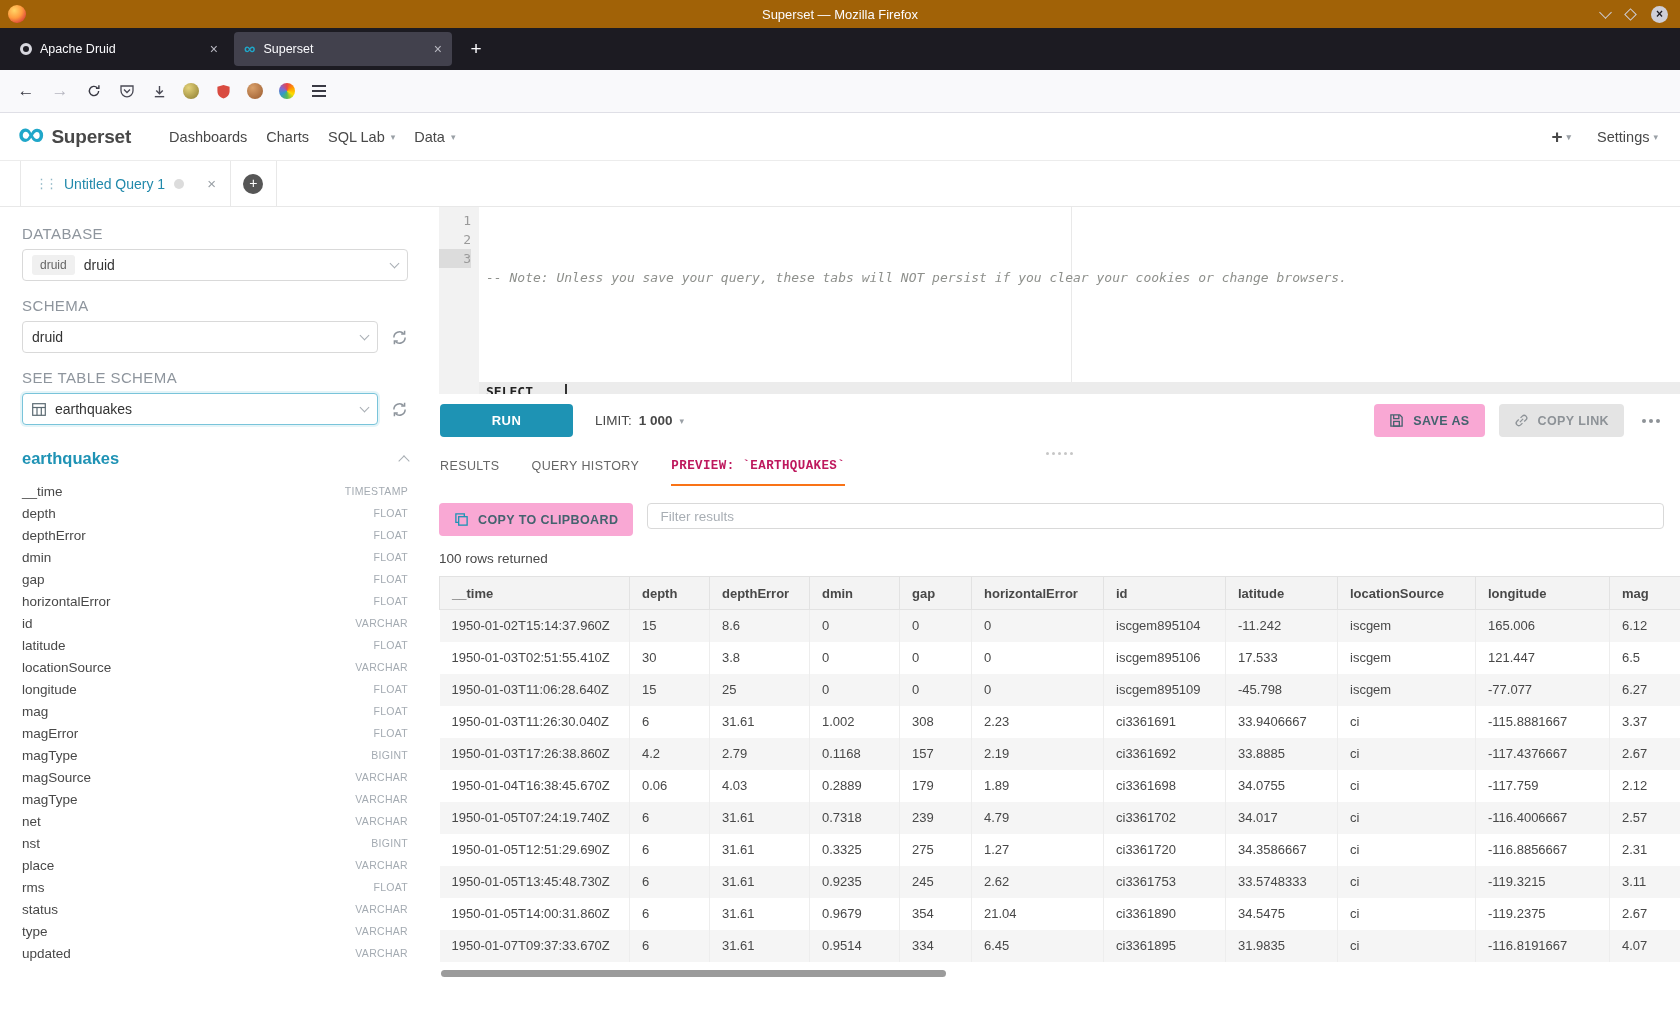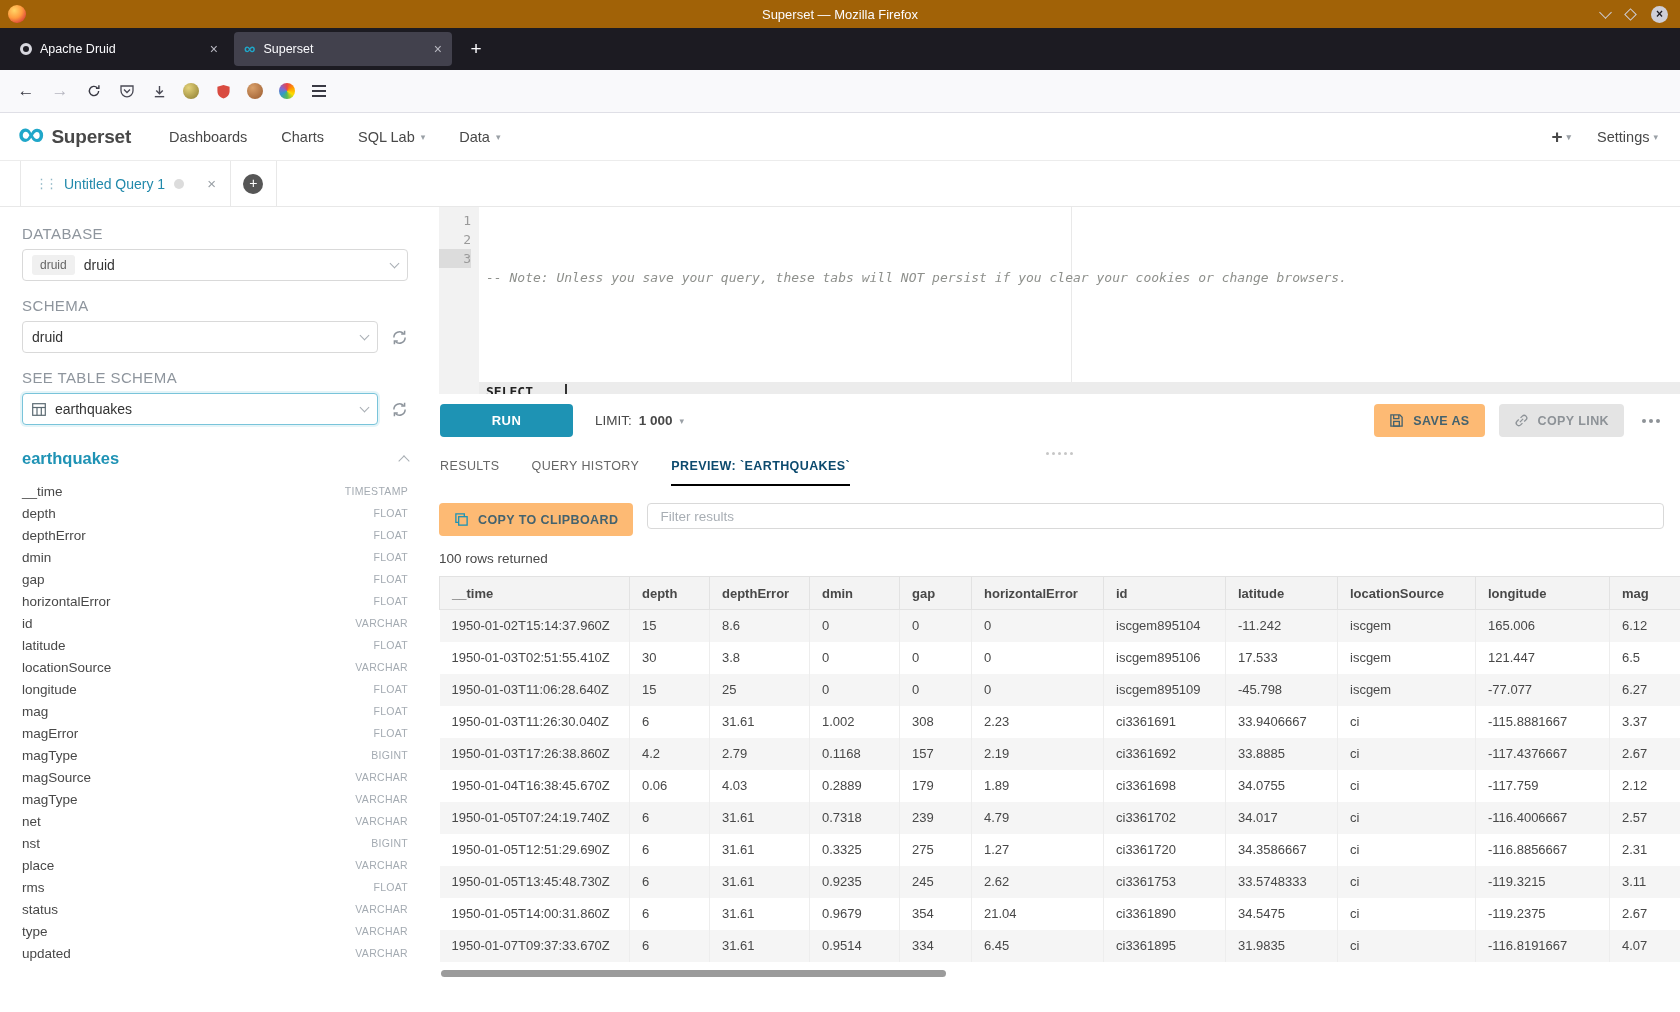--- a/index.html
+++ b/index.html
@@ -34,21 +34,21 @@
   .ext-ball2 { width:16px; height:16px; border-radius:50%; background:radial-gradient(circle at 35% 30%, #d9a06a, #9a5a2e); }
   .ext-pin { width:16px; height:16px; border-radius:50%; background:conic-gradient(#e44,#f90,#fd0,#5b5,#39c,#86c,#e44); }
   .hamburger { display:flex; flex-direction:column; gap:3px; }
   .hamburger i { width:14px; height:2px; background:#3a3a44; }
 
   
   .ss-header { height:48px; background:#fff; border-bottom:1px solid #ececec; display:flex; align-items:center; }
   .brand { display:flex; align-items:center; gap:7px; margin-left:18px; }
   .brand .infinity { color:#20a7c9; font-size:37px; font-weight:bold; line-height:22px; margin-top:-6px; }
   .brand .word { font-size:19px; font-weight:700; color:#484848; letter-spacing:-0.2px; }
-  .ss-nav { display:flex; gap:34px; margin-left:38px; font-size:14.5px; color:#484848; align-items:center; }
+  .ss-nav { display:flex; gap:19px; margin-left:38px; font-size:14.5px; color:#484848; align-items:center; }
   .ss-nav .item { display:flex; align-items:center; gap:6px; }
   .caret { font-size:9px; color:#9aa0a6; }
   .ss-right { margin-left:auto; margin-right:22px; display:flex; gap:26px; align-items:center; font-size:14.5px; color:#484848; }
   .plus-menu { font-size:19px; font-weight:bold; display:flex; align-items:center; gap:4px; }
 
   
   .qtab-bar { height:46px; background:#fff; border-bottom:1px solid #e8e8e8; display:flex; align-items:stretch; padding-left:20px; }
   .qtab { display:flex; align-items:center; gap:9px; padding:0 14px; border-left:1px solid #e8e8e8; border-right:1px solid #e8e8e8; }
   .qtab .grip { color:#8fb6c6; font-size:13px; letter-spacing:-3px; }
   .qtab .qlabel { color:#2089ab; font-size:14px; }
@@ -89,31 +89,31 @@
   .code-line.active { background:#ececec; }
   .kw { font-weight:bold; }
   .cursor { display:inline-block; width:2px; height:14px; background:#333; vertical-align:-2px; margin-left:1px; }
 
   .editor-toolbar { height:53px; display:flex; align-items:center; gap:22px; padding:0 16px 0 1px; }
   .run-btn { width:133px; height:33px; background:#1e93b4; color:#fff; border:none; border-radius:4px; font-size:13px; font-weight:600; letter-spacing:.5px; font-family:inherit; }
   .limit { display:flex; align-items:center; gap:7px; font-size:13.5px; color:#484848; }
   .limit .val { font-weight:600; }
   .tb-right { margin-left:auto; display:flex; align-items:center; gap:14px; }
   .btn-soft { height:33px; padding:0 15px; border:none; border-radius:4px; display:flex; align-items:center; gap:9px; font-size:12.5px; font-weight:600; letter-spacing:.4px; font-family:inherit; }
-  .btn-save { background:#fdba74; color:#44626e; }
+  .btn-save { background:#f9a8d4; color:#44626e; }
   .btn-copylink { background:#e4e4e4; color:#8d9297; }
   .more-btn { display:flex; gap:3px; padding:6px 4px; }
   .more-btn i { width:4px; height:4px; border-radius:50%; background:#8d9297; }
 
   .pane-handle { height:12px; display:flex; align-items:center; justify-content:center; gap:3px; }
   .pane-handle i { width:3px; height:3px; border-radius:50%; background:#c6c6c6; }
 
   .results-tabs { display:flex; gap:32px; padding-left:1px; font-size:12.5px; letter-spacing:.4px; color:#666; height:34px; align-items:flex-start; }
   .rtab { padding-bottom:11px; }
-  .rtab.active { color:#0c4a6e; font-weight:600; border-bottom:2px solid #000000; }
+  .rtab.active { color:#be185d; font-weight:600; border-bottom:2px solid #f97316;font-family:Liberation Mono, monospace; }
 
   .results-toolbar { display:flex; gap:14px; margin-top:10px; padding-right:16px;border-radius:7px; }
   .filter-input { flex:1; height:26px; border:1px solid #d9d9d9; border-radius:4px; padding:0 12px; font-size:13.5px; font-family:inherit; color:#484848; }
   .filter-input::placeholder { color:#a8aeb4; }
   .rows-count { font-size:13.5px; color:#484848; margin:15px 0 10px; }
 
   .table-wrap { overflow:hidden; }
   table.results { border-collapse:collapse; table-layout:fixed; width:1250px; }
   table.results th { background:#f3f3f3; border:1px solid #e2e2e2; border-left:none; font-size:13px; font-weight:700; color:#484848; text-align:left; padding:0 12px; height:33px; }
   table.results th:first-child { border-left:1px solid #e2e2e2; }

